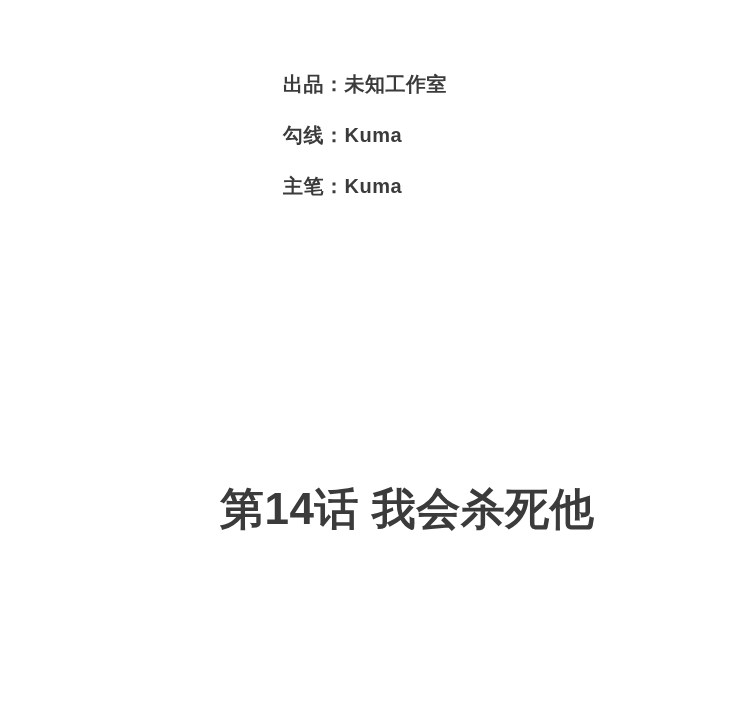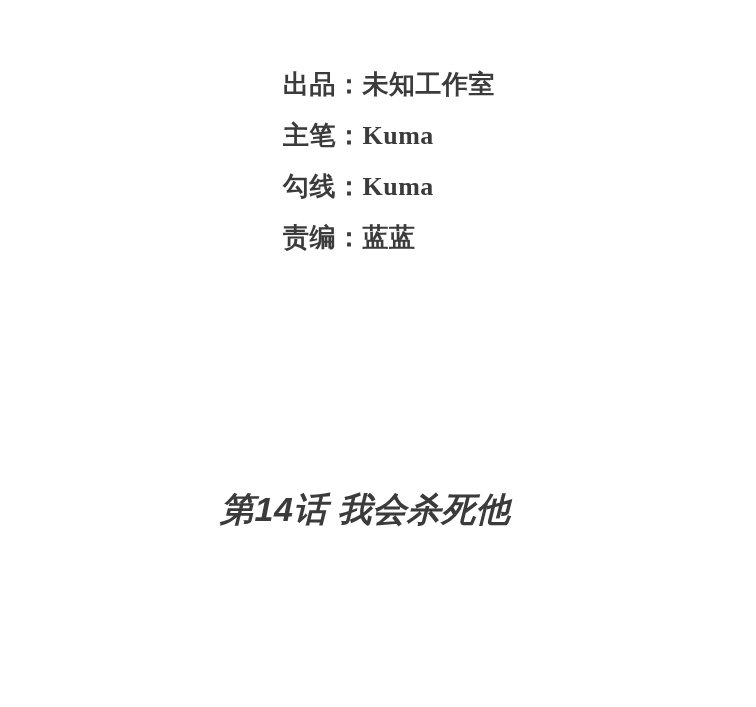--- a/index.html
+++ b/index.html
@@ -16,41 +16,38 @@
     color: var(--text, #3b3b3b);
   }
   .credits {
     position: absolute;
     left: 283px;
     top: 59px;
   }
   .credit-row {
     height: 51px;
     line-height: 51px;
-    font-size: 26px;
+    font-size: 20px;
     font-weight: bold;
     white-space: nowrap;
     letter-spacing: 0.5px;
-    font-family: Liberation Serif, serif;
   }
   .chapter-title {
     position: absolute;
     left: 220px;
     top: 486px;
-    font-size: 34px;
+    font-size: 44px;
     line-height: 46px;
     font-weight: bold;
     white-space: nowrap;
     letter-spacing: 0.5px;
-    font-style: italic;
   }
 </style>
 </head>
 <body style="--bg: #ffffff; --text: #3b3b3b;">
 
 <div class="credits">
   <div class="credit-row"><span>出品</span><span>：</span><span>未知工作室</span></div>
+  <div class="credit-row"><span>勾线</span><span>：</span><span>Kuma</span></div>
   <div class="credit-row"><span>主笔</span><span>：</span><span>Kuma</span></div>
-  <div class="credit-row"><span>勾线</span><span>：</span><span>Kuma</span></div>
-  <div class="credit-row"><span>责编</span><span>：</span><span>蓝蓝</span></div>
 </div>
 
 <div class="chapter-title">第14话  我会杀死他</div>
 
 </body></html>

